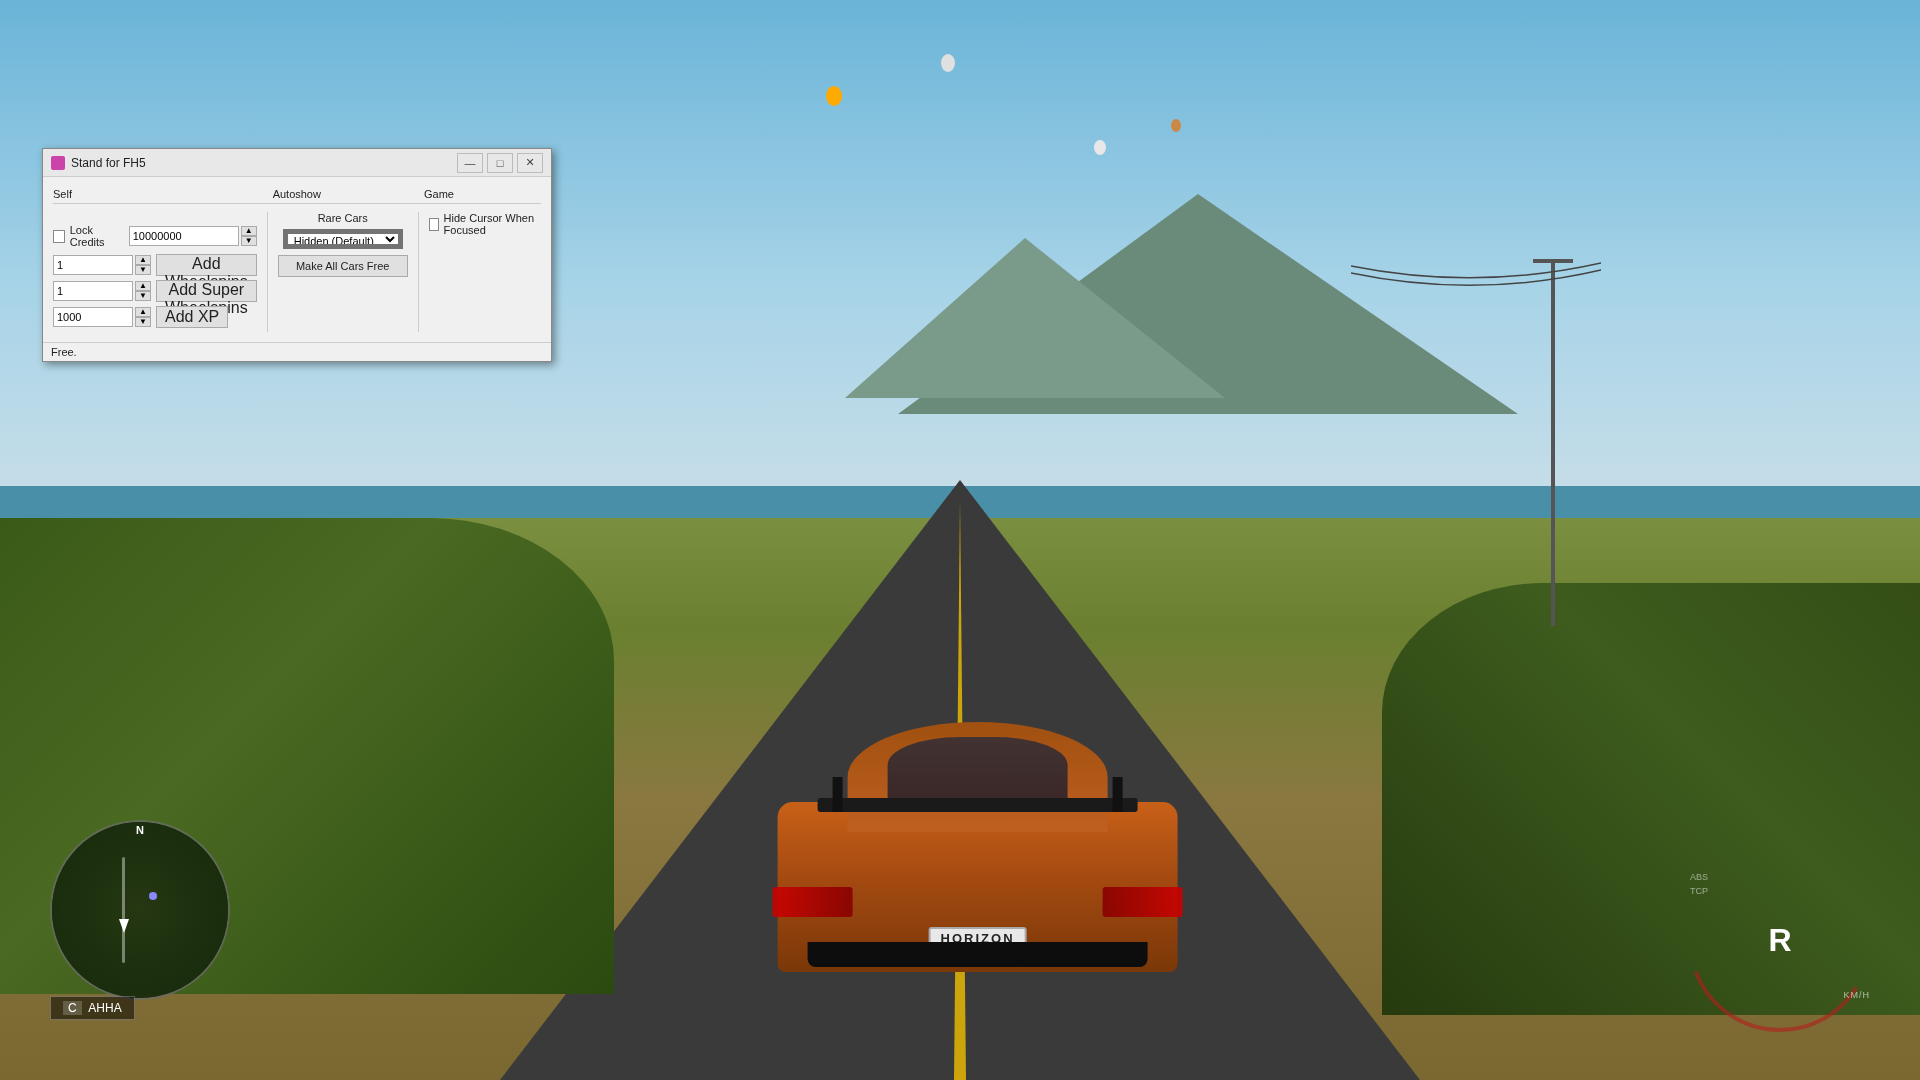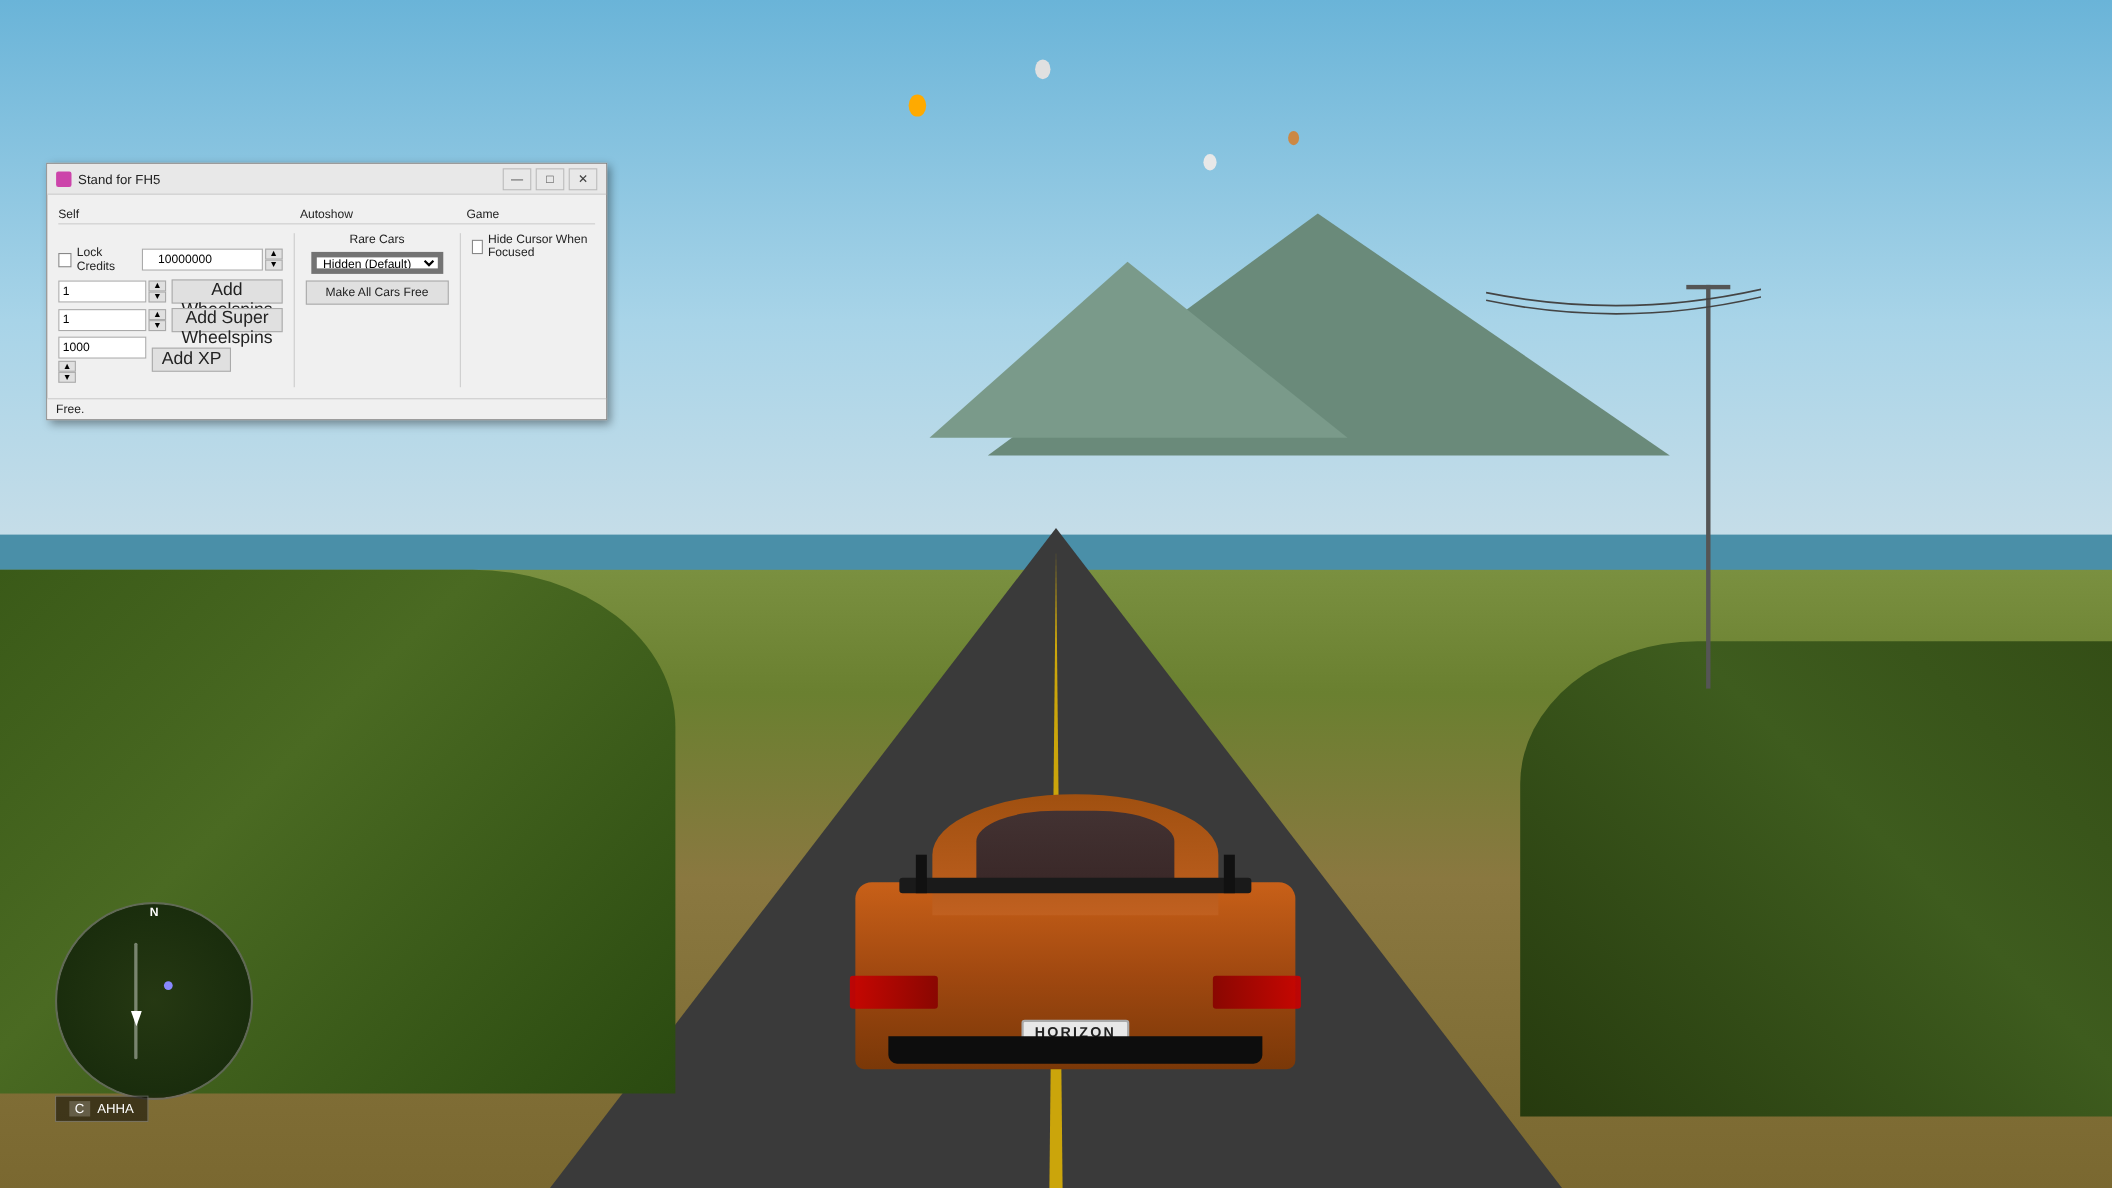--- a/index.html
+++ b/index.html
@@ -167,21 +167,21 @@
       background: white;
       display: inline-block;
       cursor: pointer;
     }
 
     .credits-input {
       width: 120px;
       height: 20px;
       border: 1px solid #aaa;
       background: white;
-      padding: 0 14px;
+      padding: 0 3px;
       font-size: 11px;
     }
 
     .spinner-btn {
       width: 16px;
       height: 10px;
       background: #e0e0e0;
       border: 1px solid #aaa;
       font-size: 8px;
       cursor: pointer;
@@ -341,20 +341,35 @@
     <div style="position:absolute;top:2px;left:50%;transform:translateX(-50%);color:white;font-size:11px;font-weight:bold;">N</div>
 
     <div style="position:absolute;top:40%;left:55%;width:8px;height:8px;background:#8888ff;border-radius:50%;"></div>
   </div>
 
   <div class="hud-action" style="z-index:10;">
     <span class="hud-action-key">C</span>
     <span>AHHA</span>
   </div>
 
+  <div style="position:absolute;bottom:30px;right:30px;width:220px;height:220px;z-index:10;">
+    
+    <svg width="220" height="220">
+      <circle cx="110" cy="110" r="90" fill="none" stroke="rgba(180,30,30,0.6)" stroke-width="4" stroke-dasharray="200 370" stroke-dashoffset="-50"></circle>
+    </svg>
+    
+    <div style="position:absolute;top:40px;left:20px;font-size:9px;color:rgba(255,255,255,0.5);line-height:1.6;">
+      <div>ABS</div>
+      <div>TCP</div>
+    </div>
+    
+    <div style="position:absolute;top:50%;left:50%;transform:translate(-50%,-50%);font-size:32px;font-weight:bold;color:white;">R</div>
+    
+    <div style="position:absolute;bottom:50px;right:20px;font-size:9px;color:rgba(255,255,255,0.6);letter-spacing:1px;">KM/H</div>
+  </div>
 
   <div class="watermark">HELLS-HACK.COM</div>
 
   <div class="cheat-window" style="z-index:20;">
 
     <div class="window-titlebar">
       <div class="window-title-left">
         <div class="window-icon"></div>
         <span class="window-title-text">Stand for FH5</span>
       </div>
@@ -411,21 +426,21 @@
               <input type="text" class="number-input" value="1" style="">
               <div class="spinner-group">
                 <button class="spinner-btn">▲</button>
                 <button class="spinner-btn">▼</button>
               </div>
             </div>
             <button class="action-btn">Add Super Wheelspins</button>
           </div>
 
           <div class="number-row">
-            <div style="display:flex;gap:2px;flex-direction:column;">
+            <div style="display:flex;align-items:center;gap:2px;">
               <input type="text" class="number-input" value="1000" style="">
               <div class="spinner-group">
                 <button class="spinner-btn">▲</button>
                 <button class="spinner-btn">▼</button>
               </div>
             </div>
             <button class="action-btn">Add XP</button>
           </div>
         </div>
 

